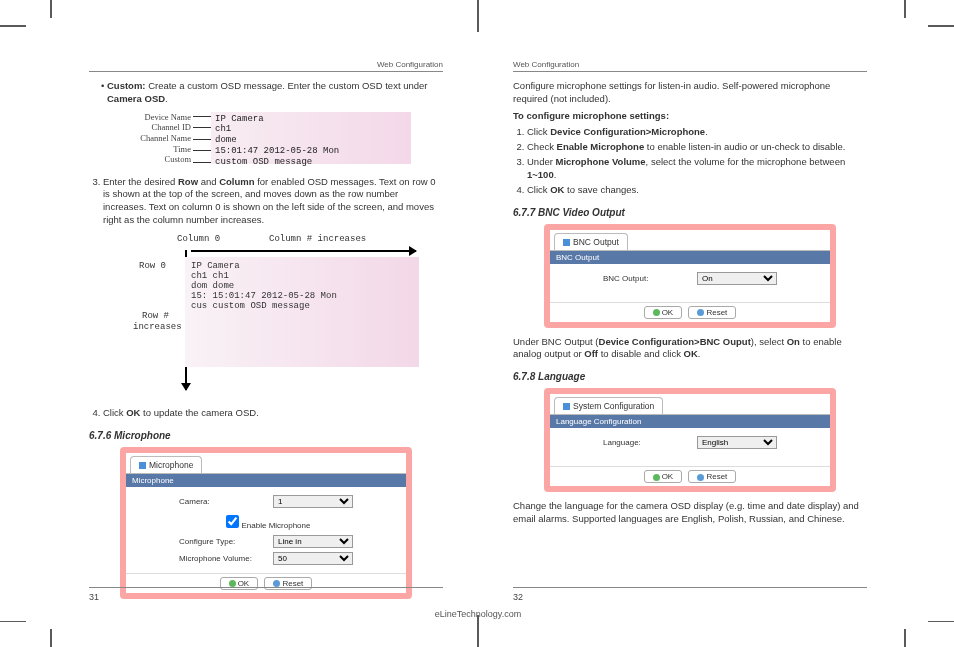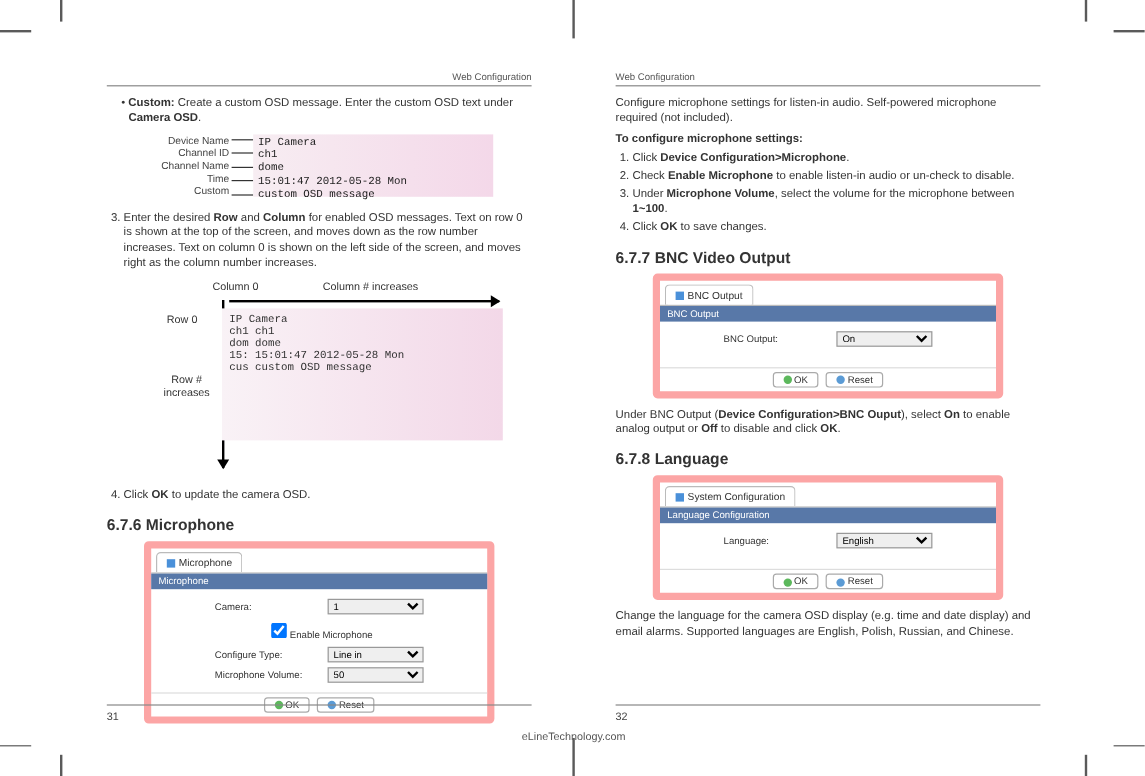--- a/index.html
+++ b/index.html
@@ -55,35 +55,36 @@
     color: #555;
     width: 100%;
     text-align: center;
     left: 0;
   }
   p, li { font-size: 9.5px; line-height: 1.35; margin: 4px 0; }
   .b { font-weight: bold; }
   ol { padding-left: 14px; margin: 4px 0; }
   ol li { margin: 2px 0; }
   .bullet-line { padding-left: 12px; text-indent: -6px; margin-left: 6px;}
-  h4 { font-size: 13px; margin: 10px 0 6px 0; }
+  h4 { font-size: 10px; margin: 10px 0 6px 0; font-style: italic; }
 
   
   .fig1 {
     position: relative;
     height: 56px;
     margin: 6px 0 8px 22px;
   }
   .fig1 .labels {
     position: absolute;
     left: 0; top: 0;
     font-size: 8.5px;
     text-align: right;
     line-height: 1.25;
     color: #444;
+    font-family: Liberation Serif, serif;
   }
   .fig1 .labels div { white-space: nowrap; }
   .fig1 .lines {
     position: absolute;
     left: 82px;
     top: 4px;
   }
   .fig1 .lines div { height: 10.6px; border-top: 1px solid #333; position: relative; }
   .fig1 .panel {
     position: absolute;
@@ -111,21 +112,21 @@
     left: 86px;
     top: 26px;
     width: 234px;
     height: 110px;
     background: linear-gradient(to right, #f9f2f6, #f3d8e8);
     font-family: "Courier New", monospace;
     font-size: 9px;
     padding: 4px 6px;
     box-sizing: border-box;
   }
-  .fig2 .label { position: absolute; font-size: 9px; color: #333; }
+  .fig2 .label { position: absolute; font-size: 9px; color: #333; font-family: Liberation Mono, monospace; }
   .arrow-h {
     position: absolute;
     height: 2px; background: #000;
   }
   .arrow-v {
     position: absolute;
     width: 2px; background: #000;
   }
   .arrow-head-r::after {
     content: ""; position: absolute; right: -1px; top: -4px;

